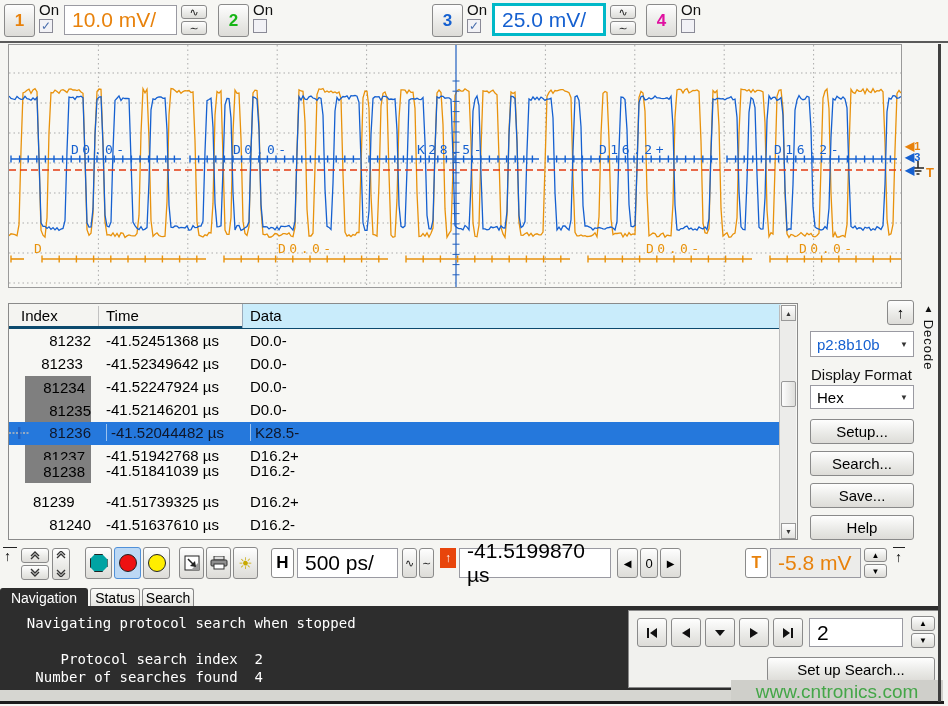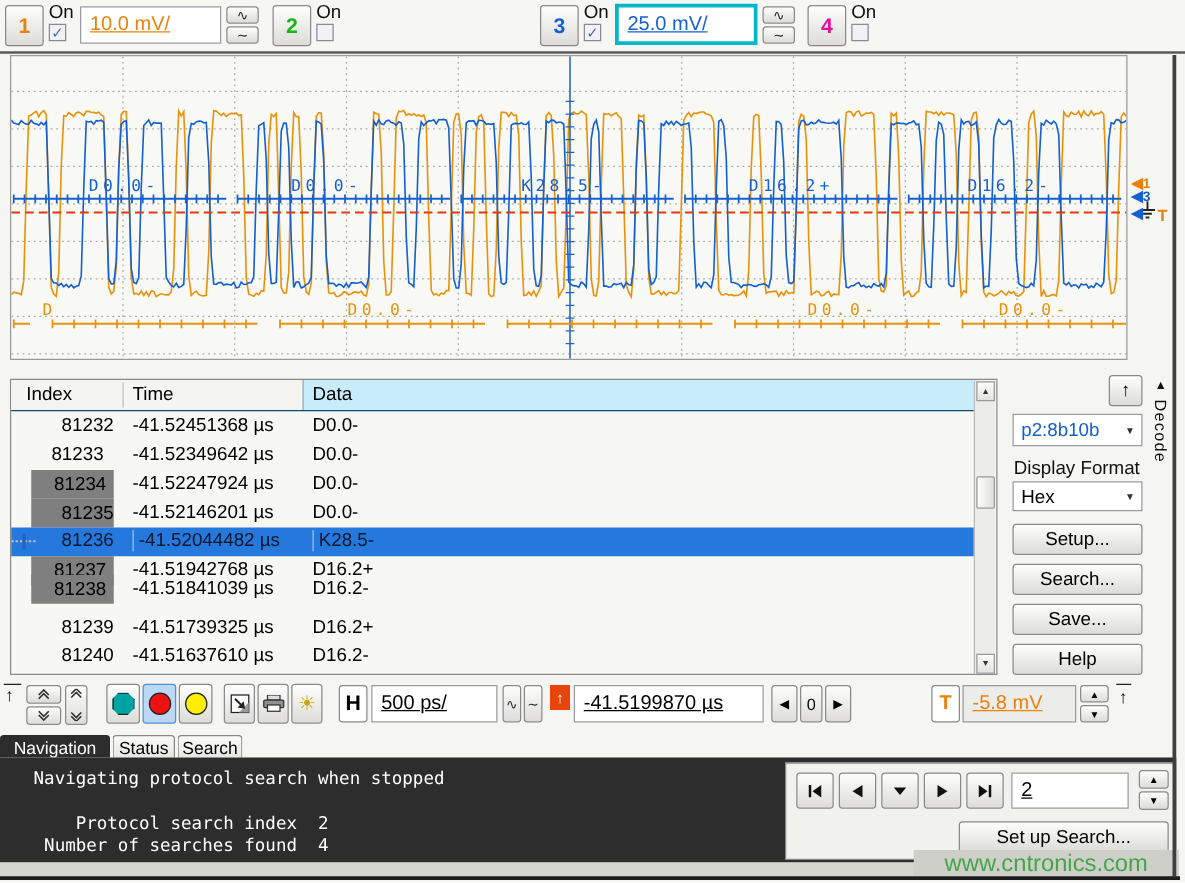--- a/index.html
+++ b/index.html
@@ -5,39 +5,39 @@
   * { margin:0; padding:0; box-sizing:border-box; }
   html,body { background:#fff; }
   body { font-family:"Liberation Sans", sans-serif; }
   .app { position:relative; width:948px; height:706px; background:#f5f5f2; overflow:hidden; }
 
   
   .btn { position:absolute; border:1px solid #8a8a8a; background:linear-gradient(#fefefe,#e9e9e6 60%,#dddcd8);
          border-radius:3px; display:flex; align-items:center; justify-content:center;
          font-family:"Liberation Sans",sans-serif; }
   .field { position:absolute; background:#fff; border:1px solid #9a9aa2; display:flex; align-items:center;
-           padding:0 7px; font-size:16px;text-decoration:underline; }
+           padding:0 7px; font-size:21px; }
   .lbl { position:absolute; color:#111; }
   .cb { position:absolute; width:14px; height:14px; border:1px solid #8a8a96; background:#f2f2f6;
         font-size:12px; line-height:12px; text-align:center; color:#4a6fae; }
 
   
   .topbar { position:absolute; left:0; top:0; width:948px; height:43px; background:#f6f6f3; border-bottom:2px solid #5a5a5a; }
   .chnum { font-size:17px; font-weight:bold; }
   .onlbl { font-size:15px; }
   .wavebtn { font-size:11px; color:#222; }
 
   
   .scope { position:absolute; left:8px; top:44px; width:894px; height:244px; background:#f8f8f5; border:1px solid #9a9a9a; }
   .dlabel { position:absolute; font-family:"DejaVu Sans Mono", monospace; font-size:13px; letter-spacing:3.5px; white-space:nowrap; }
   .marker-col { position:absolute; left:905px; top:139px; width:40px; font-size:12px; font-weight:bold; }
 
   
   .dtable { position:absolute; left:8px; top:303px; width:790px; height:237px; background:#f7f7f4; border:1px solid #8a8a8a; }
-  .thead { position:absolute; left:0; top:0; width:772px; height:25px; background:#f4f4f1; border-bottom:1px solid #0c4a6e; font-size:15px; }
+  .thead { position:absolute; left:0; top:0; width:772px; height:25px; background:#f4f4f1; border-bottom:3px solid #0c4a6e; font-size:15px; }
   .thead .hc { position:absolute; top:3px; }
   .trow { position:absolute; left:0; width:772px; height:23px; font-size:15px; }
   .trow .c { position:absolute; top:2px; white-space:nowrap; }
   .sbar { position:absolute; right:1px; top:1px; width:17px; height:234px; background:#ececea; border-left:1px solid #bbb; }
   .sbtn { position:absolute; left:1px; width:15px; height:16px; border:1px solid #999; background:linear-gradient(#fdfdfd,#e2e2df);
           font-size:7px; display:flex; align-items:center; justify-content:center; color:#333; }
   .sthumb { position:absolute; left:1px; top:76px; width:15px; height:26px; border:1px solid #999; background:linear-gradient(90deg,#fdfdfd,#dededb); border-radius:2px; }
 
   
   .rp-drop { position:absolute; background:#fff; border:1px solid #9a9aa2; display:flex; align-items:center; padding:0 6px; font-size:15px; }
@@ -368,21 +368,21 @@
           <div class="c" style="left: 16px; width: 66px; text-align: right; background: rgb(127, 127, 127); padding-right: 6px; top: 0px; height: 23px; line-height: 23px;">81237</div>
           <div class="c" style="left: 97px;">-41.51942768 µs</div>
           <div class="c" style="left: 241px;">D16.2+</div>
         </div>
         <div class="trow" style="top: 156px;">
           <div class="c" style="left: 16px; width: 66px; text-align: right; background: rgb(127, 127, 127); padding-right: 6px; top: 0px; height: 23px; line-height: 23px;">81238</div>
           <div class="c" style="left: 97px;">-41.51841039 µs</div>
           <div class="c" style="left: 241px;">D16.2-</div>
         </div>
         <div class="trow" style="top: 187px;">
-          <div class="c" style="left: 24px; width: 58px; text-align: right;">81239</div>
+          <div class="c" style="left: 24px; width: 58px; text-align: left;">81239</div>
           <div class="c" style="left: 97px;">-41.51739325 µs</div>
           <div class="c" style="left: 241px;">D16.2+</div>
         </div>
         <div class="trow" style="top: 210px;">
           <div class="c" style="left: 24px; width: 58px; text-align: right;">81240</div>
           <div class="c" style="left: 97px;">-41.51637610 µs</div>
           <div class="c" style="left: 241px;">D16.2-</div>
         </div>
       </div>
     <div class="sbar">

